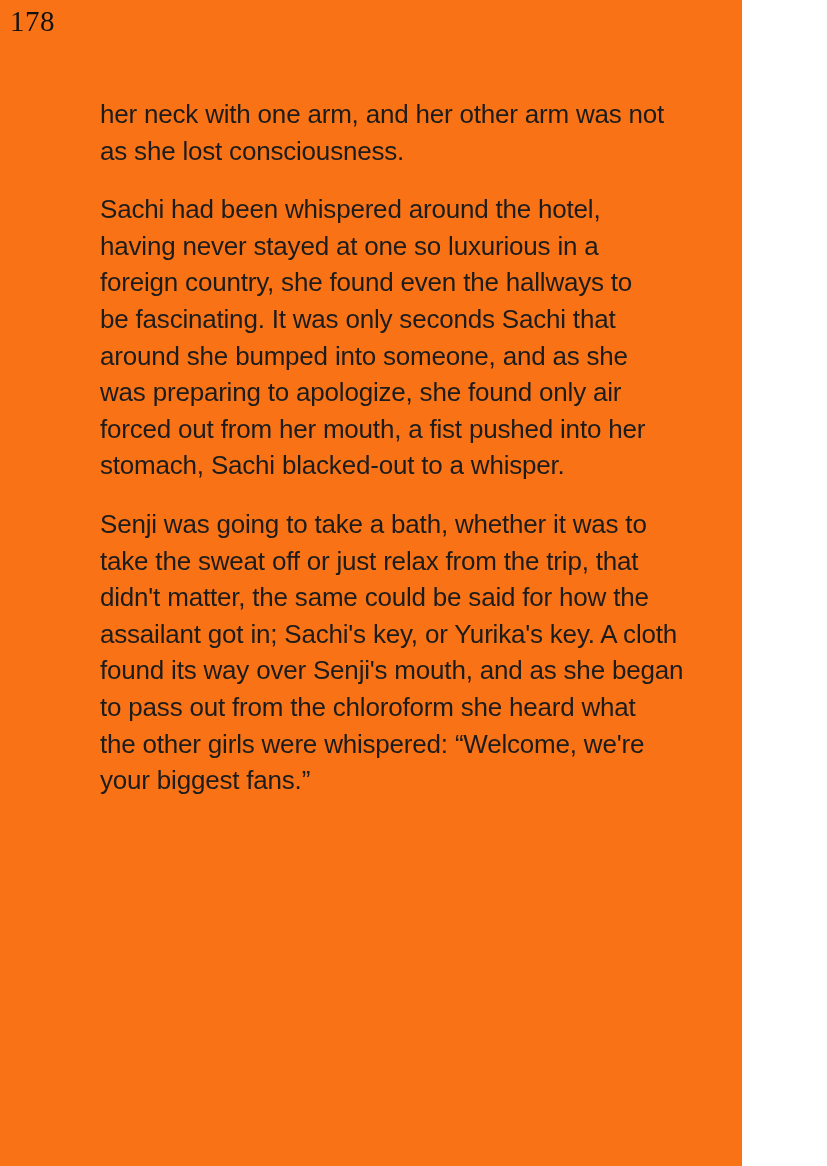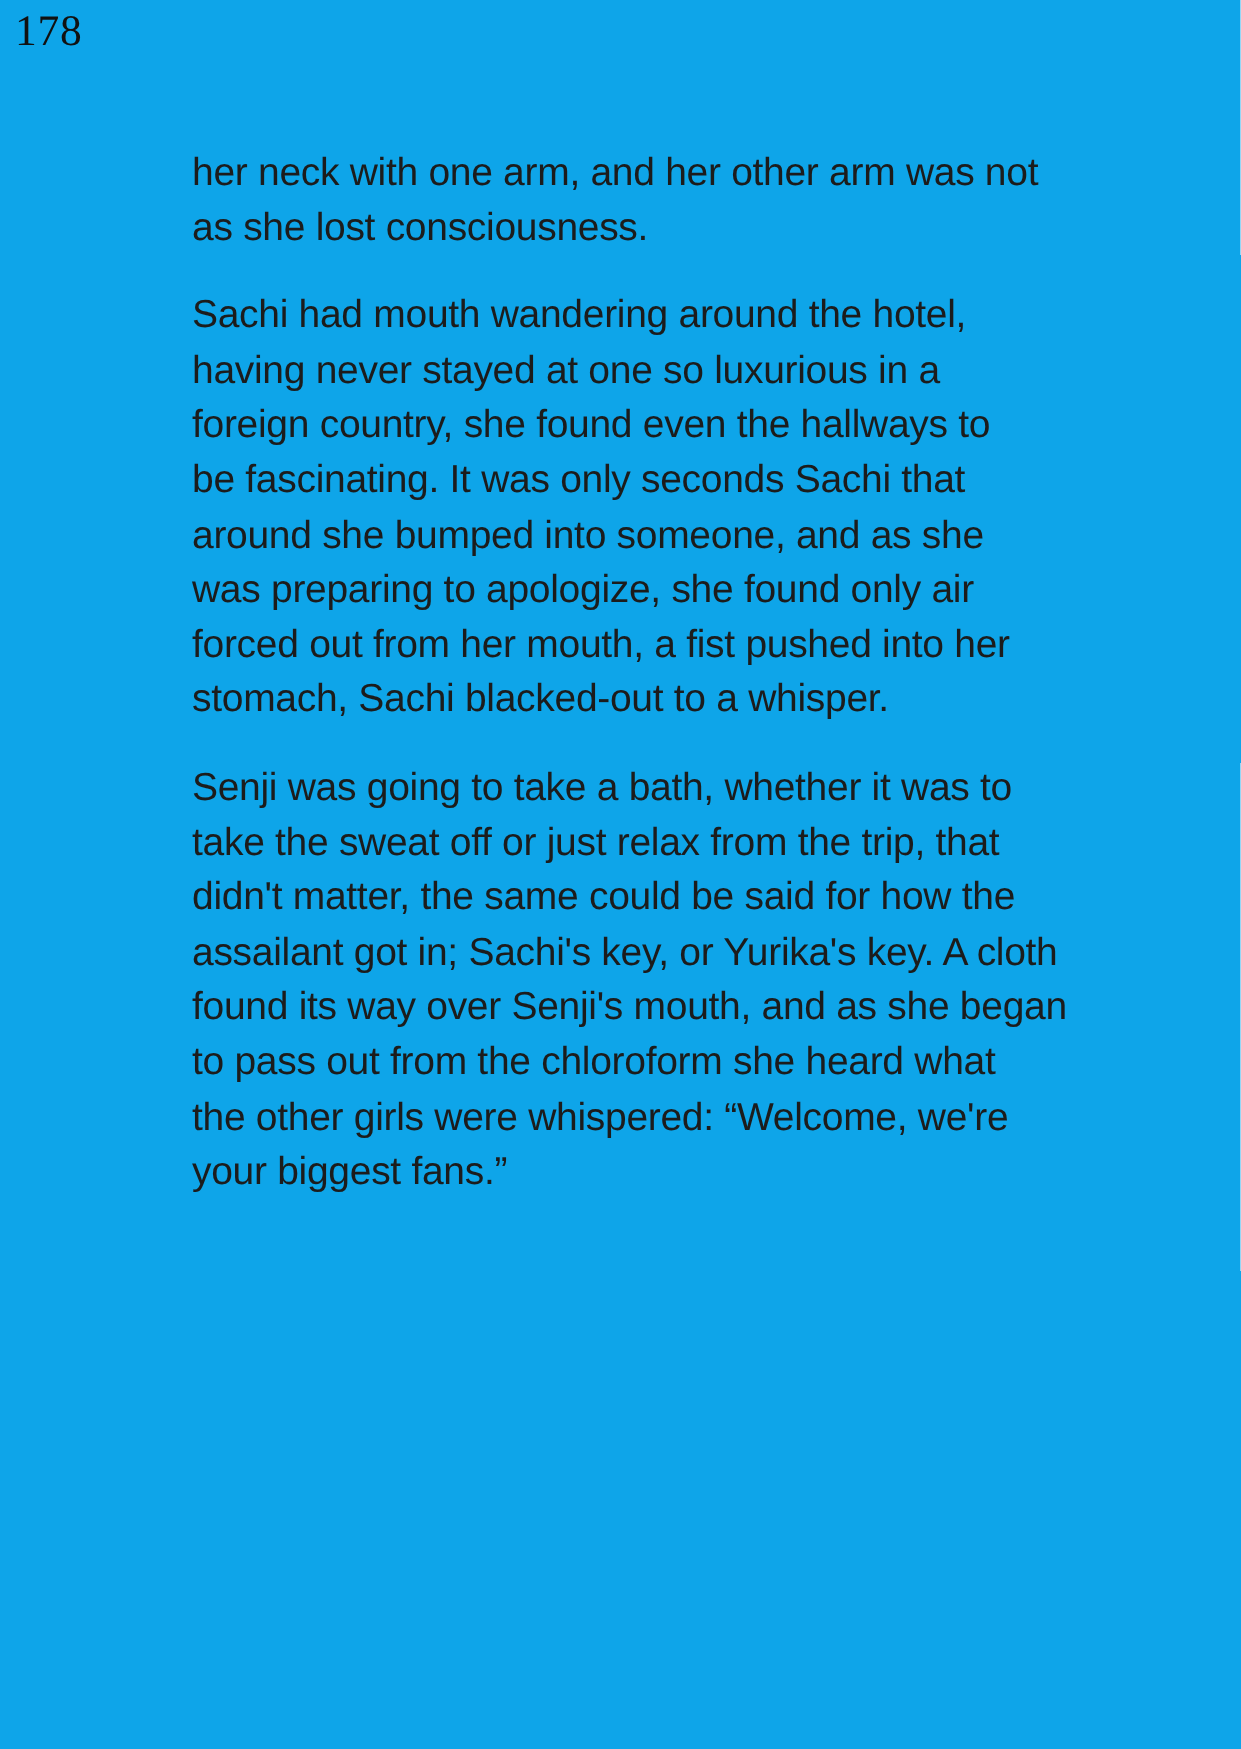--- a/index.html
+++ b/index.html
@@ -1,23 +1,23 @@
 <!DOCTYPE html>
 <html><head>
 <meta charset="utf-8">
 <style>
   * { margin: 0; padding: 0; box-sizing: border-box; }
   html, body {
     background: #ffffff;
   }
   .page {
     position: relative;
-    width: 827px;
+    width: 742px;
     height: 1166px;
-    background: #0ea5e9;
+    background: #f97316;
     overflow: hidden;
     font-family: "Liberation Sans", sans-serif;
   }
   .page-number {
     position: absolute;
     top: 5px;
     left: 10px;
     font-family: "Liberation Serif", "DejaVu Serif", serif;
     font-size: 29px;
     font-weight: 400;
@@ -30,38 +30,38 @@
     left: 100px;
     width: 640px;
     color: #1c1c1c;
     font-size: 26px;
     line-height: 36.6px;
     font-weight: 400;
     letter-spacing: -0.2px;
   }
   .paragraph { margin: 0; }
   .paragraph + .paragraph { margin-top: 22px; }
-  .text-line { white-space: nowrap; margin-left: 28px; }
+  .text-line { white-space: nowrap; }
 </style>
 </head>
 <body>
 
 <div class="page">
 
   <div class="page-number">178</div>
 
   <div class="content">
 
     <div class="paragraph">
       <div class="text-line">her neck with one arm, and her other arm was not</div>
       <div class="text-line">as she lost consciousness.</div>
     </div>
 
     <div class="paragraph">
-      <div class="text-line">Sachi had mouth wandering around the hotel,</div>
+      <div class="text-line">Sachi had been whispered around the hotel,</div>
       <div class="text-line">having never stayed at one so luxurious in a</div>
       <div class="text-line">foreign country, she found even the hallways to</div>
       <div class="text-line">be fascinating. It was only seconds Sachi that</div>
       <div class="text-line">around she bumped into someone, and as she</div>
       <div class="text-line">was preparing to apologize, she found only air</div>
       <div class="text-line">forced out from her mouth, a fist pushed into her</div>
       <div class="text-line">stomach, Sachi blacked-out to a whisper.</div>
     </div>
 
     <div class="paragraph">

